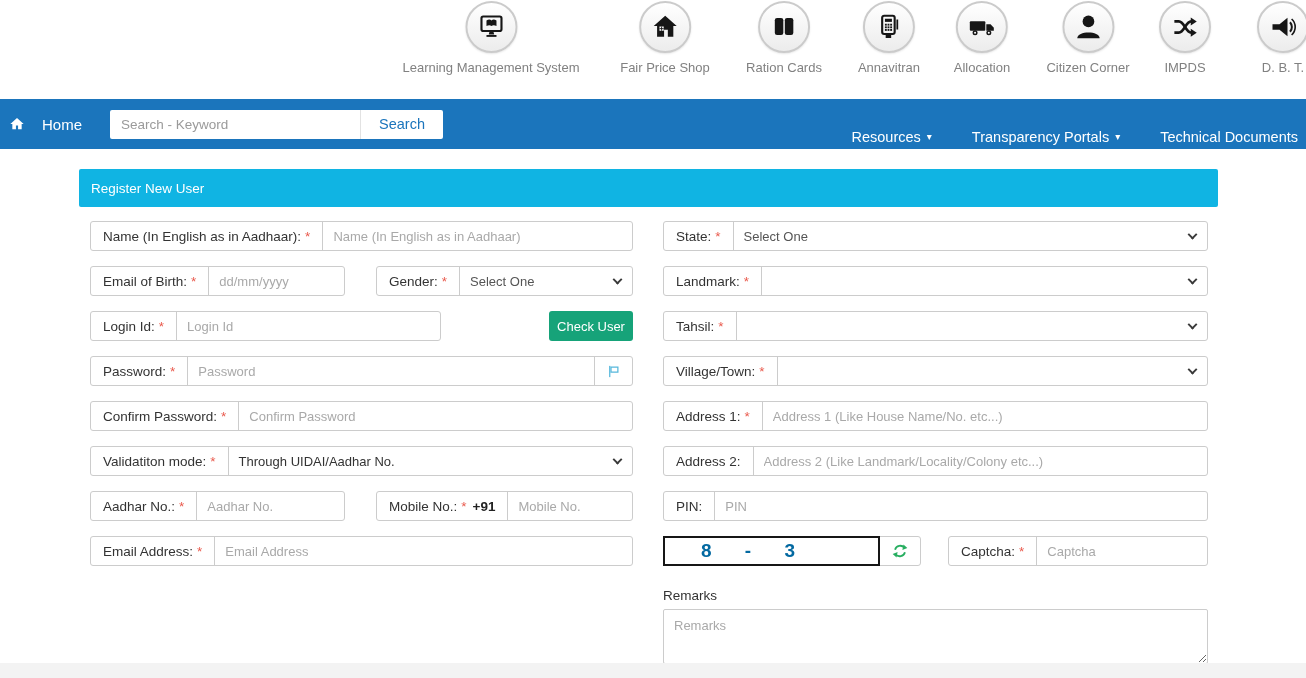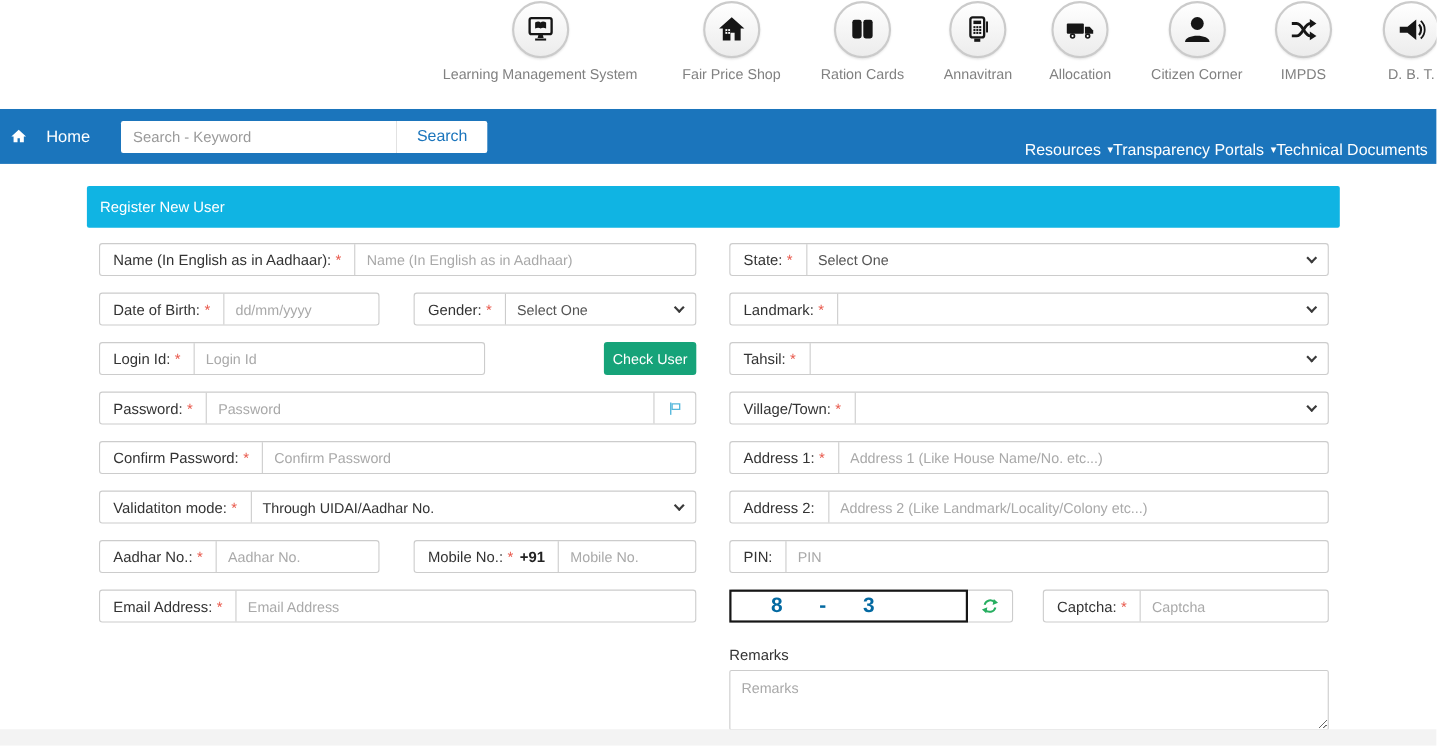--- a/index.html
+++ b/index.html
@@ -23,21 +23,21 @@
   
   .navbar { height:50px; background:#1b75bc; display:flex; align-items:center;
             padding:0 6px 0 9px; color:#fff; }
   .nav-home { display:flex; align-items:center; gap:17px; font-size:15px; margin-right:28px; cursor:pointer; }
   .search-wrap { display:flex; height:29px; }
   .search-input { width:250px; height:29px; border:none; outline:none; padding:0 11px;
                   font-size:13.5px; color:#ec4899; border-radius:2px 0 0 2px; }
   .search-input::placeholder { color:#9a9a9a; }
   .search-btn { height:29px; background:#fff; color:#1b75bc; border:none; border-left:1px solid #e2e2e2;
                 font-size:14.5px; padding:0 18px; border-radius:0 2px 2px 0; cursor:pointer; }
-  .nav-links { margin-left:auto; display:flex; align-items:flex-start; font-size:14.5px; padding-right:2px;margin-top:25px; }
+  .nav-links { margin-left:auto; display:flex; align-items:flex-start; gap:40px; font-size:14.5px; padding-right:2px;margin-top:25px; }
   .nav-link { display:flex; align-items:center; gap:6px; white-space:nowrap; cursor:pointer; }
   .caret { font-size:10px; line-height:1; }
 
   
   .panel { margin:20px 0 0 79px; width:1139px; }
   .panel-header { height:38px; background:#10b4e3; color:#fff; display:flex; align-items:center;
                   padding-left:12px; font-size:13.5px; border-radius:2px; }
   .panel-body { padding:14px 10px 0 11px; display:flex; gap:30px; }
   .col-left  { width:543px; }
   .col-right { width:545px; }
@@ -230,21 +230,21 @@
             <span>Name (In English as in Aadhaar):</span>
               <span class="req">*</span>
           </span>
           <input class="tinput" type="text" placeholder="Name (In English as in Aadhaar)" style="">
         </div>
       </div>
 
       <div class="frow">
         <div class="group w255">
           <span class="addon">
-            <span>Date of Birth:</span>
+            <span>Email of Birth:</span>
               <span class="req">*</span>
           </span>
           <input class="tinput" type="text" placeholder="dd/mm/yyyy" style="">
         </div>
         <div class="group w257">
           <span class="addon">
             <span>Gender:</span>
               <span class="req">*</span>
           </span>
           <div class="selbox">

